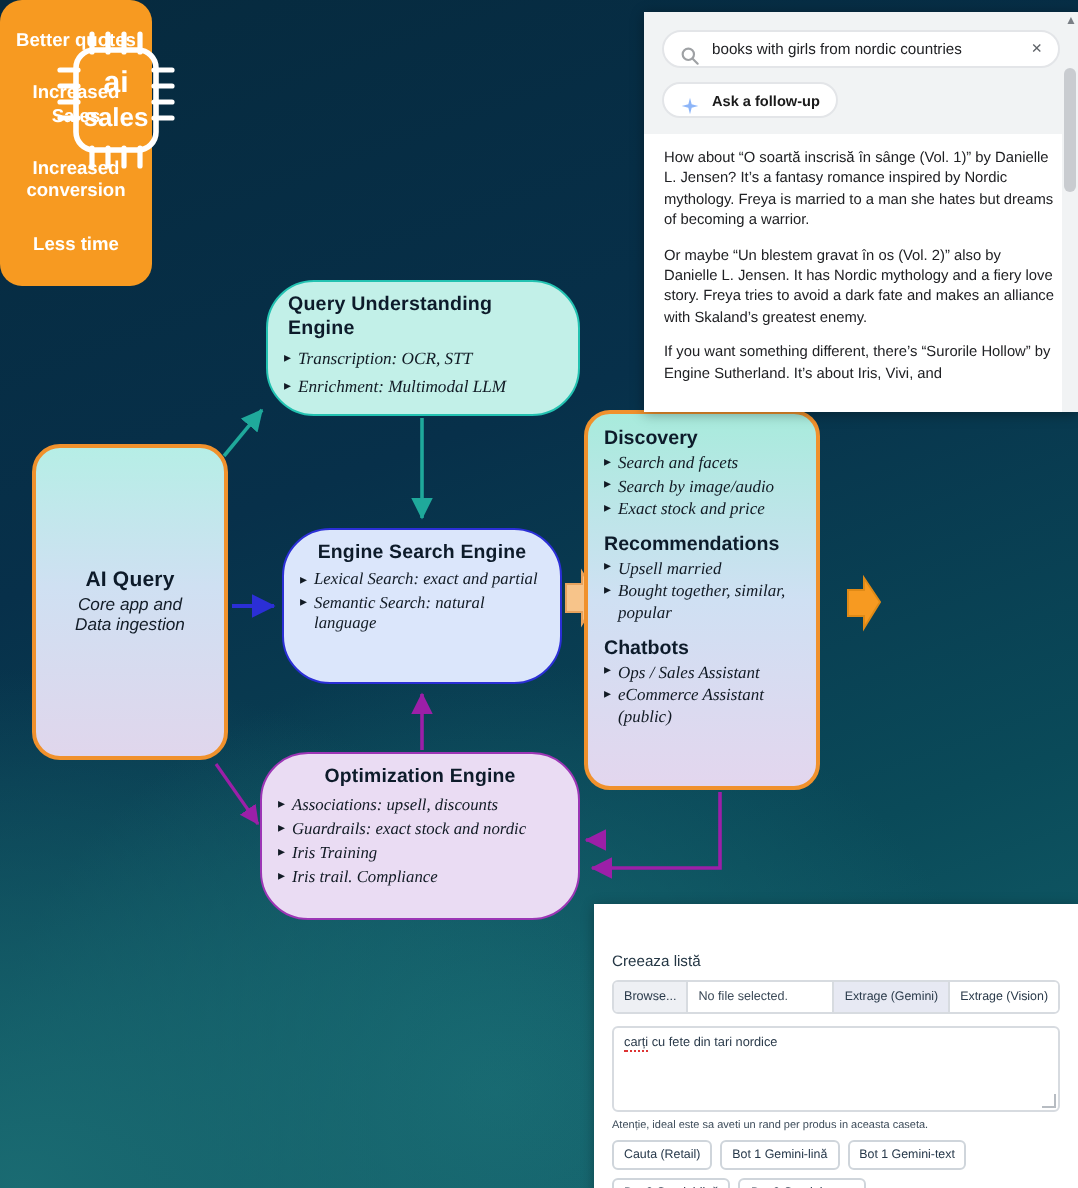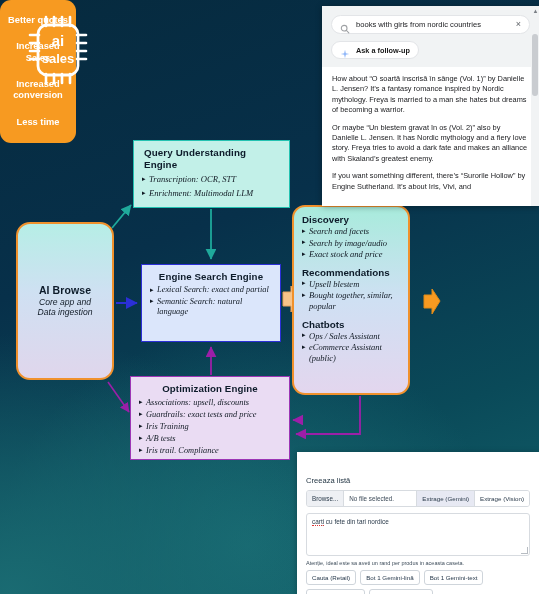--- a/index.html
+++ b/index.html
@@ -14,21 +14,21 @@
       radial-gradient(ellipse 520px 420px at 2% 100%, #1a6b72 0%, rgba(26,107,114,0) 62%),
       radial-gradient(ellipse 420px 360px at 46% 92%, #186a72 0%, rgba(24,106,114,0) 60%),
       linear-gradient(160deg,#062a3e 0%, #07304a 38%, #0a4a59 72%, #14656e 100%);
   }
 
   
   .logo{position:absolute;left:26px;top:13px;width:70px;height:74px;}
   .logo svg{display:block;}
 
   
-  .node{position:absolute;border-radius:0;box-sizing:border-box;
+  .node{position:absolute;border-radius:24px;box-sizing:border-box;
     padding:6px 8px 7px 8px;}
   .node .title{font-weight:bold;font-size:9.6px;color:#0d1b2a;text-align:center;
     letter-spacing:.1px;margin:0 0 2px 0;line-height:12px;}
   .node ul{list-style:none;margin:0;padding:0;font-family:Liberation Serif, serif;}
   .node li{font-style:italic;font-size:8.3px;line-height:10.3px;color:#111a24;
     margin:0 0 1px 0;padding-left:7px;position:relative;}
   .node li:before{content:"\25B8";position:absolute;left:0;top:-0.5px;font-style:normal;font-size:7px;color:#111a24;}
 
   
   #qu-engine{left:133px;top:140px;width:157px;height:68px;
@@ -170,21 +170,21 @@
     <path d="M360,396 L360,434 L296,434" stroke="#9c1fa8" stroke-width="1.8" fill="none" marker-end="url(#ah-purple)"></path>
 
     <path d="M283,292 L291,292 L291,286 L299,299 L291,312 L291,306 L283,306 z" fill="#f7c48a" stroke="#e8a35e" stroke-width="1"></path>
 
     <path d="M424,295 L432,295 L432,289 L440,301 L432,314 L432,308 L424,308 z" fill="#f79a21" stroke="#e08a16" stroke-width="1"></path>
 
     <path d="M296,290 L302,290 L302,286 L308,299 L302,311 L302,307 L296,307 z" fill="#f5b371" opacity="0.95"></path>
   </svg>
 
   <div class="node" id="ai-sales">
-    <div class="title">AI Browse</div>
+    <div class="title">AI Query</div>
     <div class="sub">Core app and</div>
     <div class="sub">Data ingestion</div>
   </div>
 
   <div class="node" id="qu-engine">
     <div class="title">Query Understanding Engine</div>
     <ul>
       <li>Transcription: OCR, STT</li>
       <li>Enrichment: Multimodal LLM</li>
     </ul>
@@ -195,40 +195,39 @@
     <ul>
       <li>Lexical Search: exact and partial</li>
       <li>Semantic Search: natural language</li>
     </ul>
   </div>
 
   <div class="node" id="optimization">
     <div class="title">Optimization Engine</div>
     <ul>
       <li>Associations: upsell, discounts</li>
-      <li>Guardrails: exact tests and price</li>
+      <li>Guardrails: exact stock and nordic</li>
       <li>Iris Training</li>
-      <li>A/B tests</li>
       <li>Iris trail. Compliance</li>
     </ul>
   </div>
 
   <div class="node" id="capabilities">
     <div class="group">
       <h4>Discovery</h4>
       <ul>
         <li>Search and facets</li>
         <li>Search by image/audio</li>
         <li>Exact stock and price</li>
       </ul>
     </div>
     <div class="group">
       <h4>Recommendations</h4>
       <ul>
-        <li>Upsell blestem</li>
+        <li>Upsell married</li>
         <li>Bought together, similar, popular</li>
       </ul>
     </div>
     <div class="group">
       <h4>Chatbots</h4>
       <ul>
         <li>Ops / Sales Assistant</li>
         <li>eCommerce Assistant (public)</li>
       </ul>
     </div>

